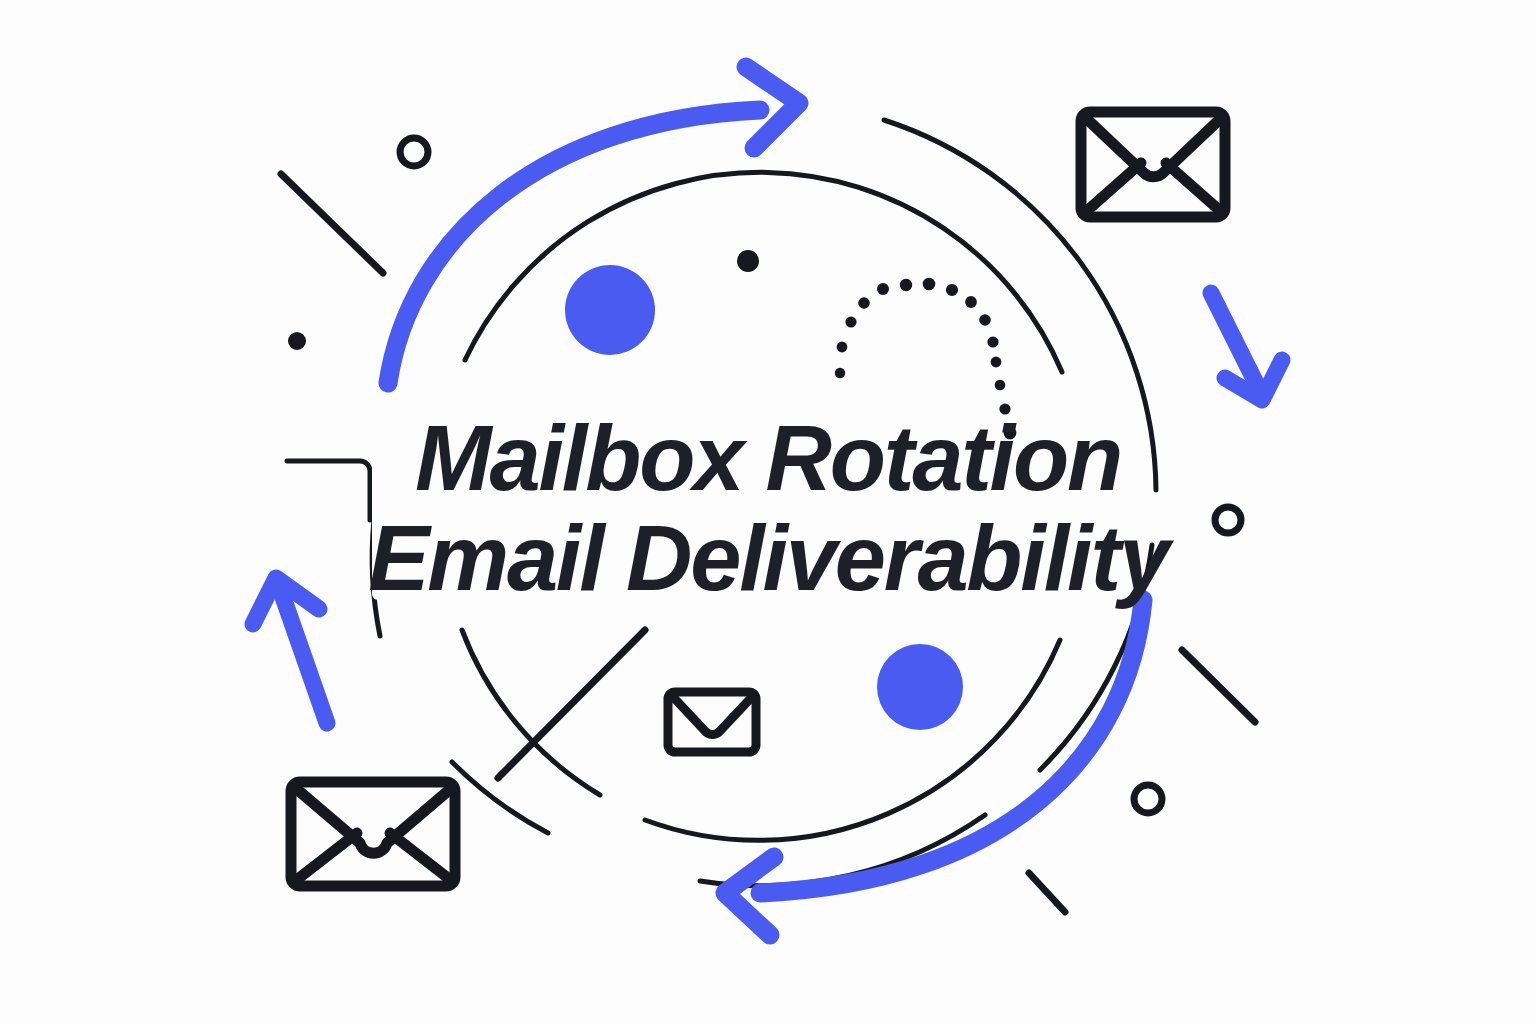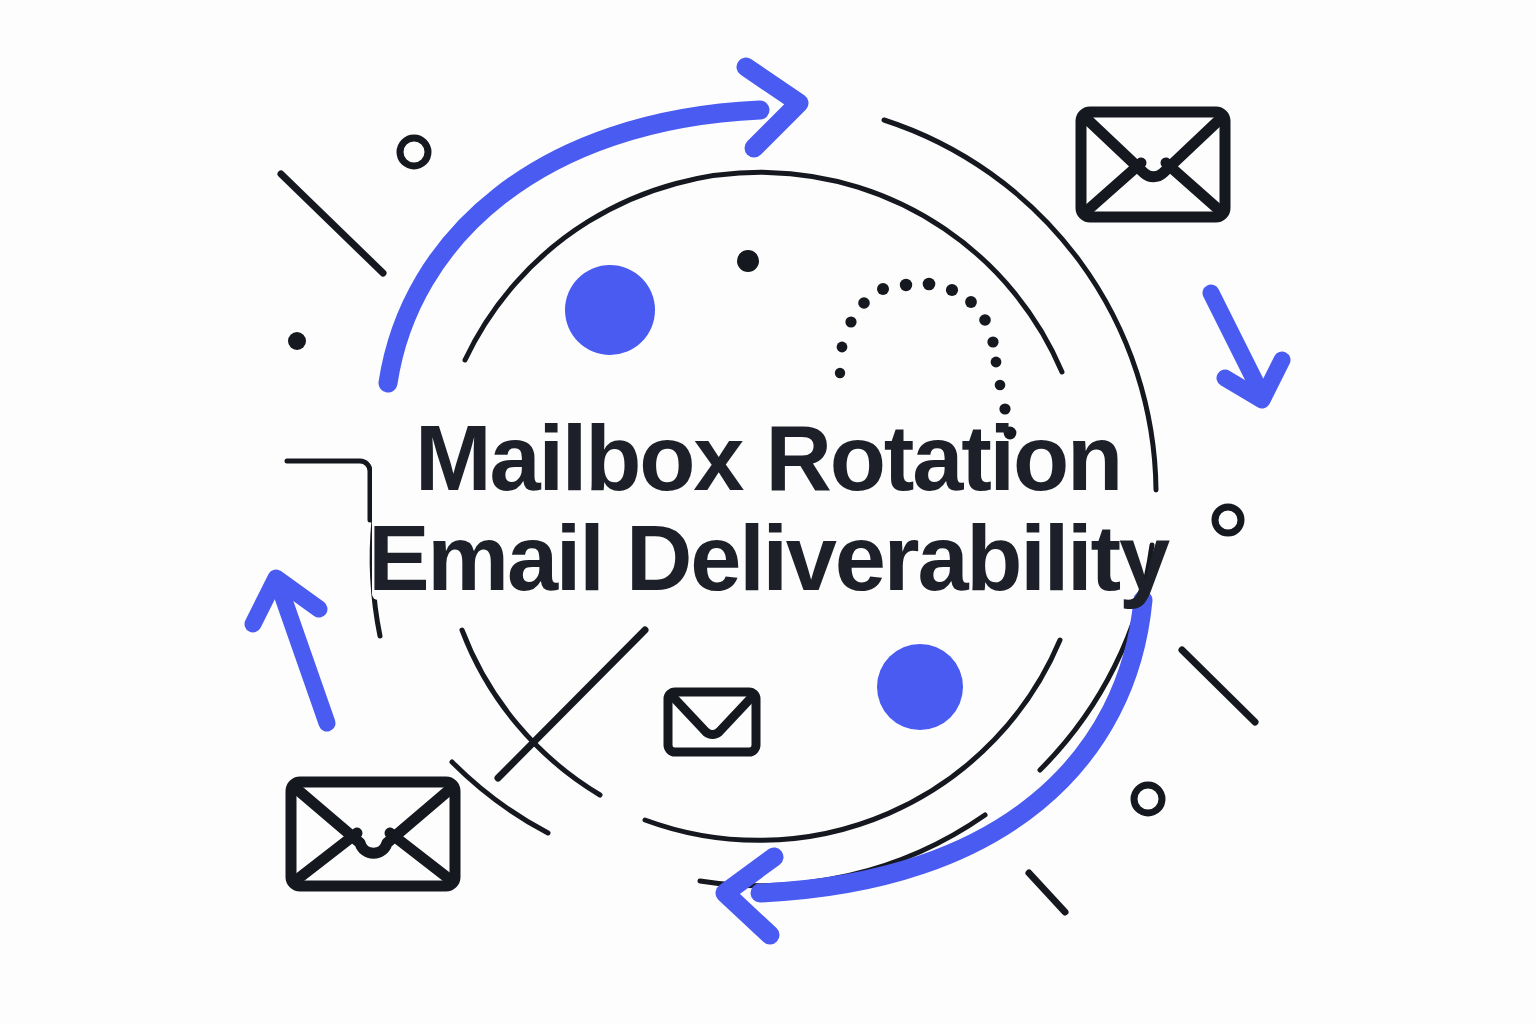--- a/index.html
+++ b/index.html
@@ -10,20 +10,21 @@
   }
   body {
     font-family: "Liberation Sans", sans-serif;
   }
   #stage {
     position: relative;
     width: 1536px;
     height: 1024px;
     background: #fdfdfd;
     overflow: hidden;
+    font-style: italic;
   }
   #art {
     position: absolute;
     left: 0;
     top: 0;
     width: 1536px;
     height: 1024px;
     display: block;
   }
   .headline-text {

